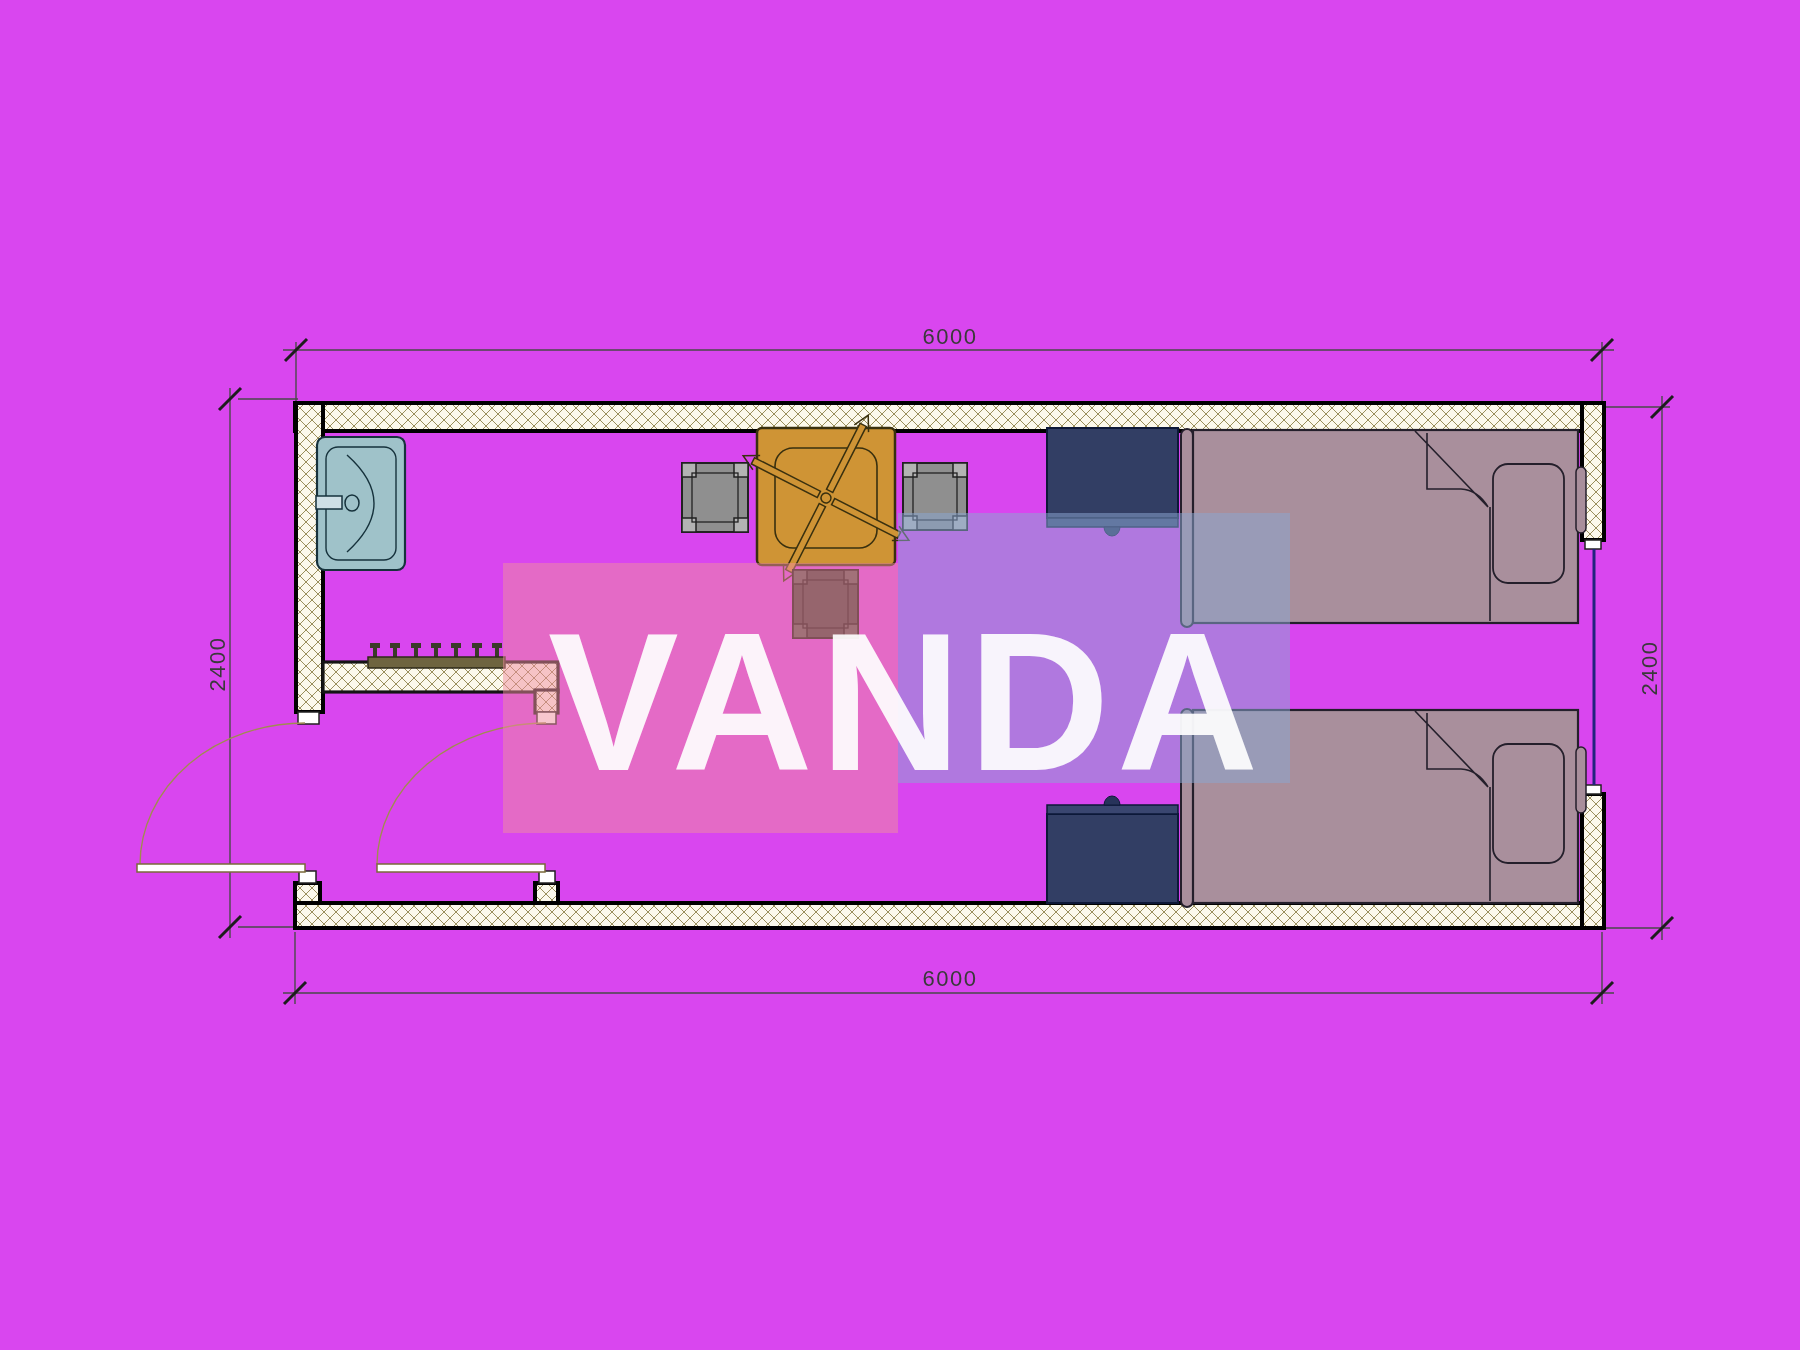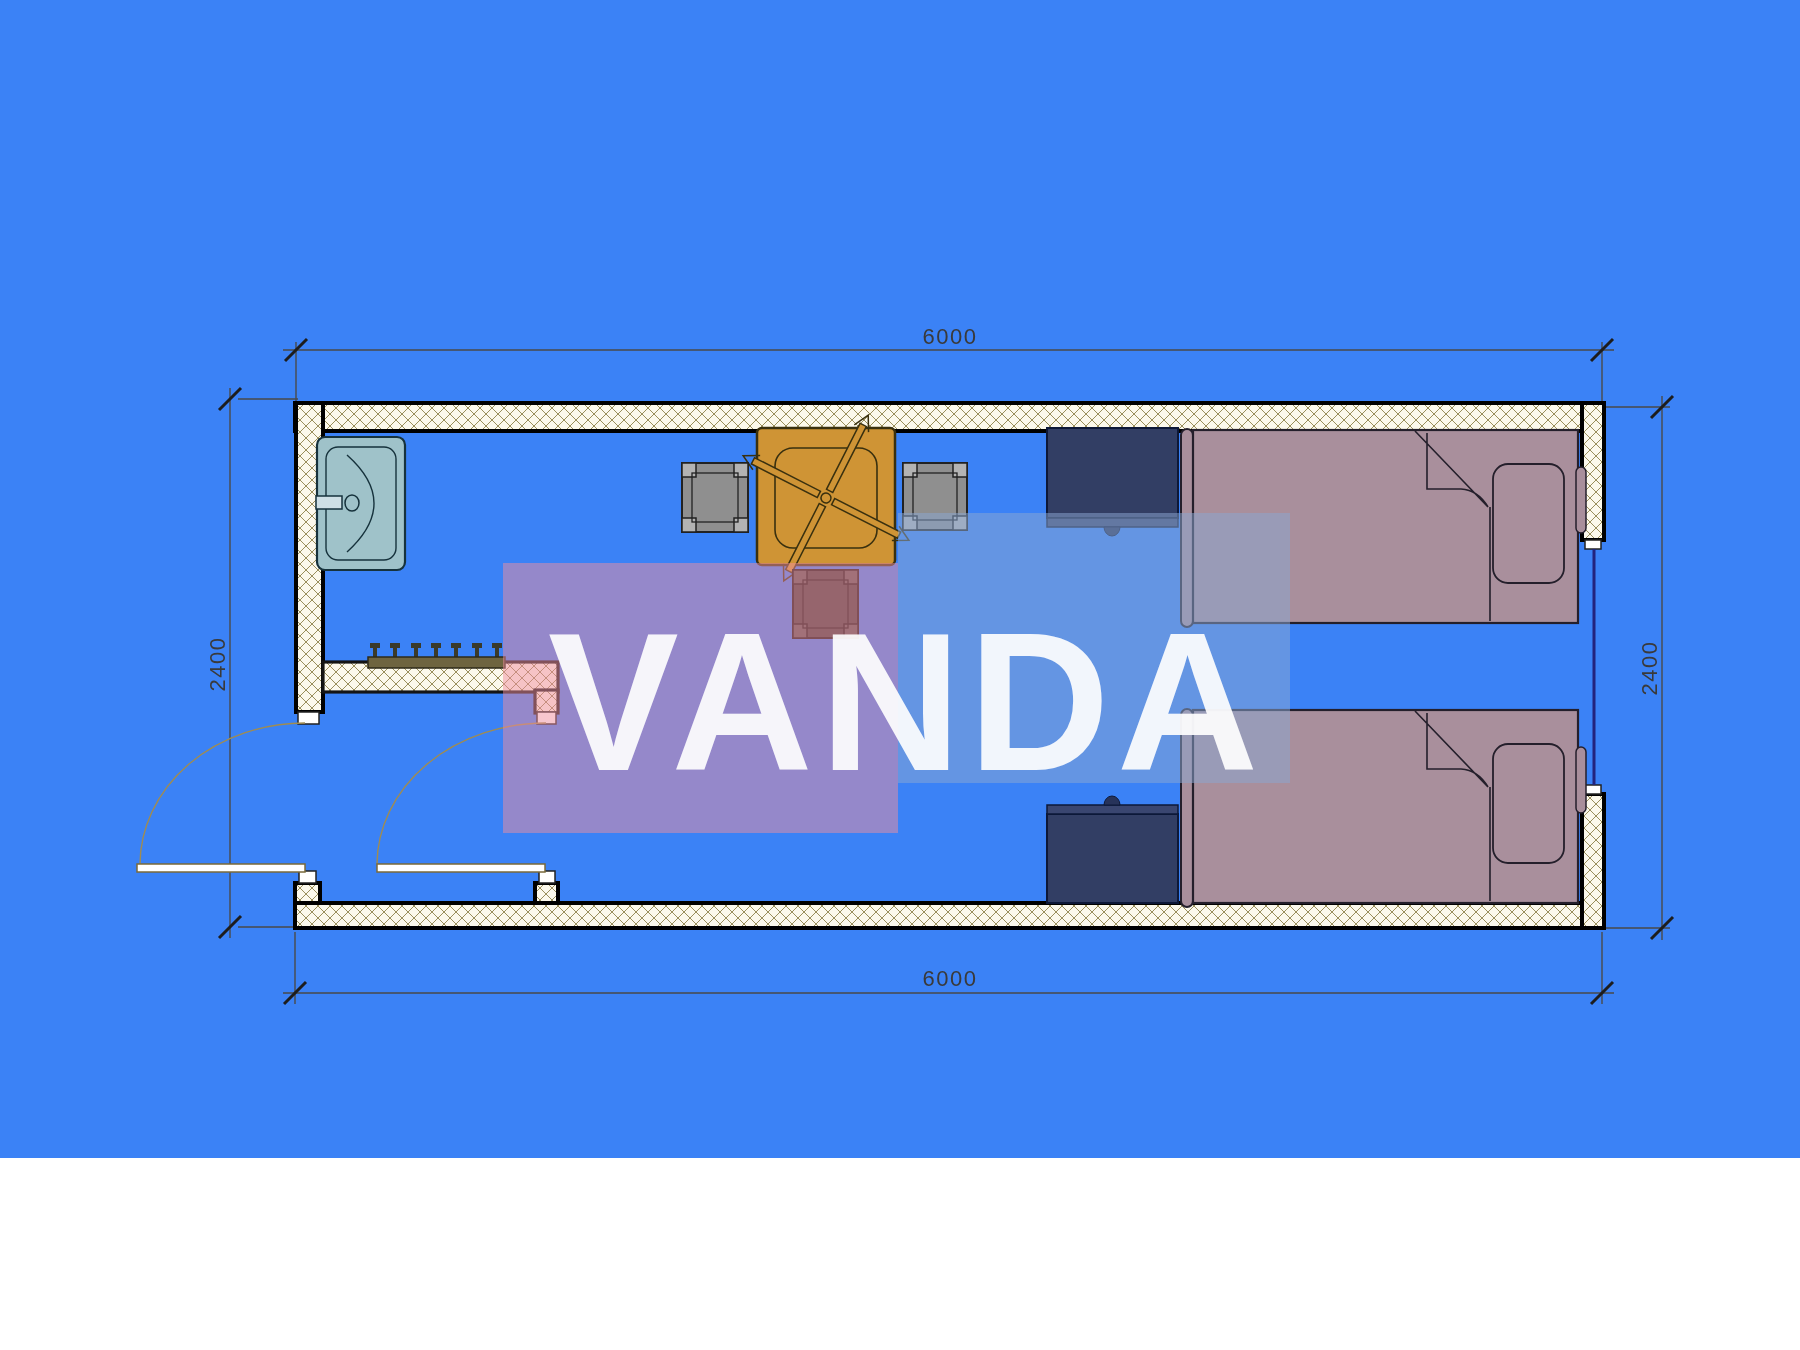--- a/index.html
+++ b/index.html
@@ -1,17 +1,17 @@
 <!DOCTYPE html>
 <html><head>
 <meta charset="utf-8">
 <style>
   html,body{margin:0;padding:0;background:#ffffff;}
   body{font-family:"Liberation Sans", sans-serif;}
-  .stage{width:1800px;height:1158px;position:relative;background:#3b82f6;overflow:hidden;}
+  .stage{width:1800px;height:1350px;position:relative;background:#d946ef;overflow:hidden;}
   svg{display:block;}
   .wall{fill:url(#hatch);stroke:#000;stroke-width:4;}
   .wall-thin{fill:url(#hatch);stroke:#141414;stroke-width:3.2;}
   .jamb{fill:#ffffff;stroke:#222;stroke-width:1.5;}
   .dimline{stroke:#4a4a4a;stroke-width:1.4;fill:none;}
   .tick{stroke:#1d1d1d;stroke-width:3;}
   .dimtext{fill:#3a3a3a;font-size:22px;letter-spacing:1.5px;}
   .arc{stroke:#a08c50;stroke-width:1.4;fill:none;}
   .leaf{fill:#ffffff;stroke:#7a6a3a;stroke-width:1.5;}
   .sink-line{fill:none;stroke:#16323c;stroke-width:1.4;}

